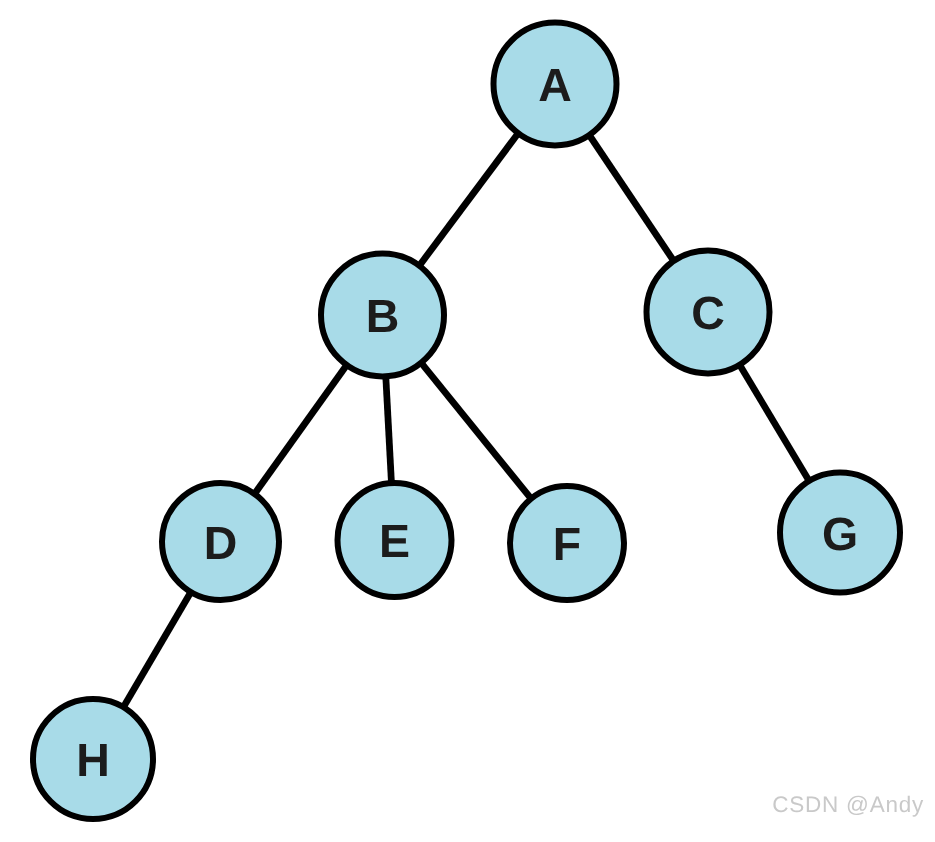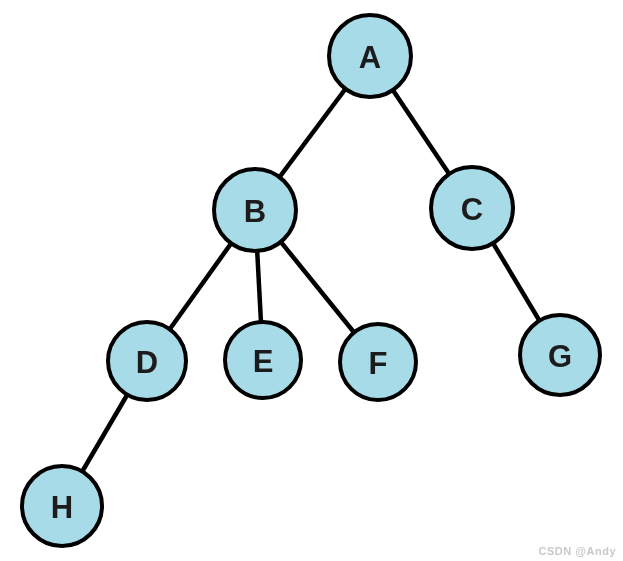--- a/index.html
+++ b/index.html
@@ -16,26 +16,25 @@
     overflow: hidden;
   }
   svg text {
     font-family: "Liberation Sans", "DejaVu Sans", sans-serif;
     font-weight: 700;
     font-size: 31px;
   }
   .watermark {
     position: absolute;
     right: 7px;
-    bottom: 4px;
-    font-size: 11px;
+    bottom: 16px;
+    font-size: 15px;
     letter-spacing: 0.5px;
     color: #c9c9c9;
     user-select: none;
-    font-weight: bold;
   }
 </style>
 </head>
 <body>
 
 <div class="canvas">
   <svg id="diagram-svg" width="623" height="561" viewBox="0 0 623 561" xmlns="http://www.w3.org/2000/svg">
       <line x1="370" y1="56" x2="255" y2="210" stroke="#000000" stroke-width="4.5"></line>
       <line x1="370" y1="56" x2="472" y2="208" stroke="#000000" stroke-width="4.5"></line>
       <line x1="255" y1="210" x2="147" y2="361" stroke="#000000" stroke-width="4.5"></line>

